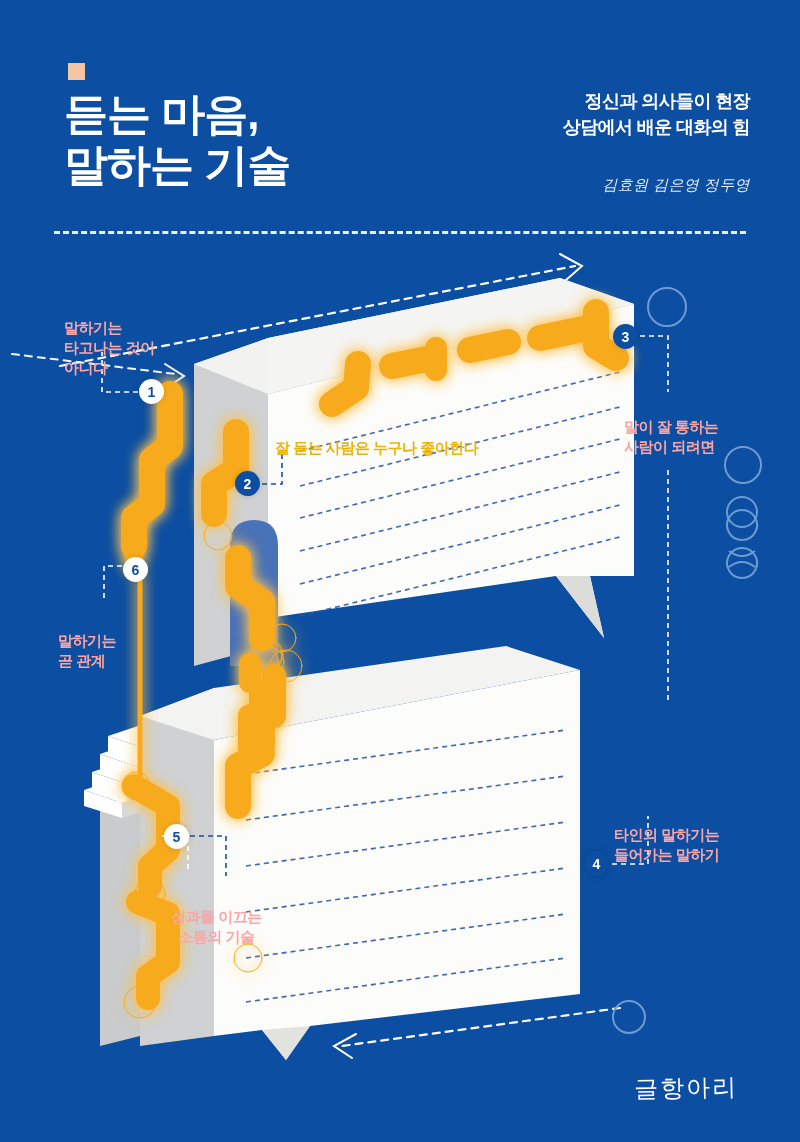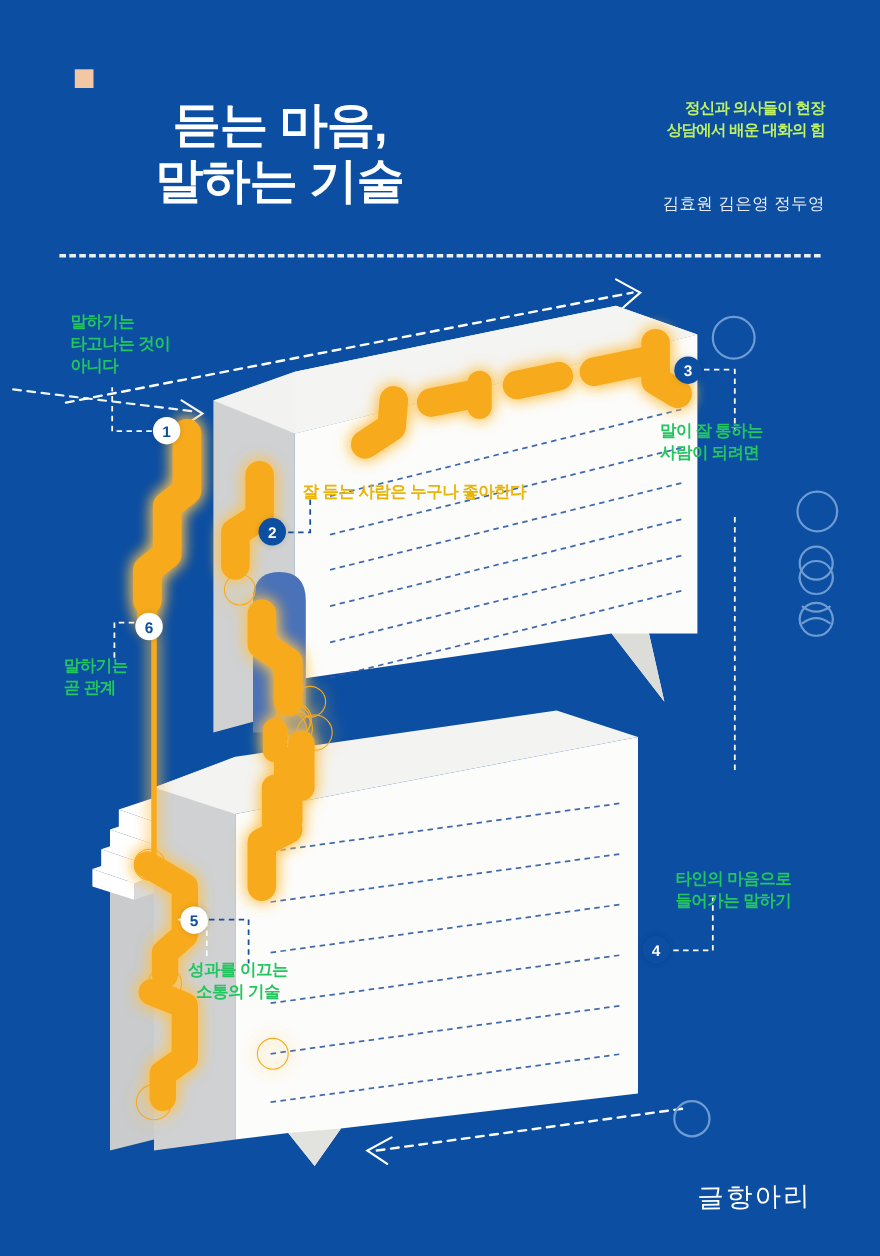--- a/index.html
+++ b/index.html
@@ -12,30 +12,30 @@
   .cover{position:absolute;inset:0;overflow:hidden;}
 
   
   .accent-square{
     position:absolute;left:68px;top:63px;width:17px;height:17px;
     background:#F3C6A4;
   }
   .title{
     position:absolute;left:64px;top:88px;width:380px;
     color:#FFFFFF;font-weight:bold;font-size:44px;line-height:1.16;
-    letter-spacing:-1px;white-space:pre-line;text-align:center;
+    letter-spacing:-1px;white-space:pre-line;
   }
   .subtitle{
     position:absolute;right:50px;top:88px;width:330px;
-    color:#bef264;font-weight:bold;font-size:14px;line-height:1.45;
+    color:#ffffff;font-weight:bold;font-size:18px;line-height:1.45;
     text-align:right;letter-spacing:-0.6px;white-space:pre-line;
   }
   .authors{
     position:absolute;right:50px;top:176px;width:330px;
-    color:#E8EEF7;font-size:15px;text-align:right;letter-spacing:0.4px;
+    color:#E8EEF7;font-size:15px;text-align:right;letter-spacing:0.4px;font-style:italic;
   }
   .divider{
     position:absolute;left:54px;right:54px;top:231px;height:0;
     border-top:3px dashed rgba(255,255,255,.92);
   }
 
   
   .stage{position:absolute;left:0;top:246px;width:800px;height:830px;}
   .stage svg{display:block;}
 
@@ -48,21 +48,21 @@
     z-index:40;
   }
   .badge.light{background:#FFFFFF;color:#0B4EA2;}
   .badge.dark{background:#0B4EA2;color:#FFFFFF;}
 
   
   .label{
     position:absolute;font-weight:bold;font-size:15px;line-height:1.34;
     letter-spacing:-0.5px;white-space:pre-line;z-index:38;
   }
-  .label.white{color:#22c55e;}
+  .label.white{color:#fca5a5;margin-top:35px;}
   .label.blue{color:#eab308;}
 
   
   .publisher{
     position:absolute;right:62px;bottom:38px;
     color:#FFFFFF;font-size:24px;letter-spacing:2px;
     font-family:"DejaVu Serif","Liberation Serif",serif;
     transform:rotate(-1deg);
   }
 </style>
@@ -259,23 +259,23 @@
       <circle cx="742" cy="512" r="15"></circle>
       <path d="M742 540 a15 15 0 1 1 0.1 0 M742 578 a15 15 0 1 1 0.1 0 M729 551 q13 10 26 0 M729 567 q13 -10 26 0"></path>
       <circle cx="629" cy="1017" r="16"></circle>
     </g>
   </svg>
 
   <div class="label white" style="left:64px;top:283px;">말하기는
 타고나는 것이
 아니다</div>
   <div class="label blue" style="left:275px;top:438px;">잘 듣는 사람은 누구나 좋아한다</div>
-  <div class="label white" style="left:600px;top:382px;font-family:Liberation Serif, serif;">말이 잘 통하는
+  <div class="label white" style="left:624px;top:382px;">말이 잘 통하는
 사람이 되려면</div>
-  <div class="label white" style="left:614px;top:790px;">타인의 마음으로
+  <div class="label white" style="left:614px;top:790px;">타인의 말하기는
 들어가는 말하기</div>
   <div class="label white" style="left:171px;top:872px;text-align:center;">성과를 이끄는
 소통의 기술</div>
   <div class="label white" style="left:58px;top:596px;">말하기는
 곧 관계</div>
 
   <div class="publisher">글항아리</div>
 
 </div>
 

